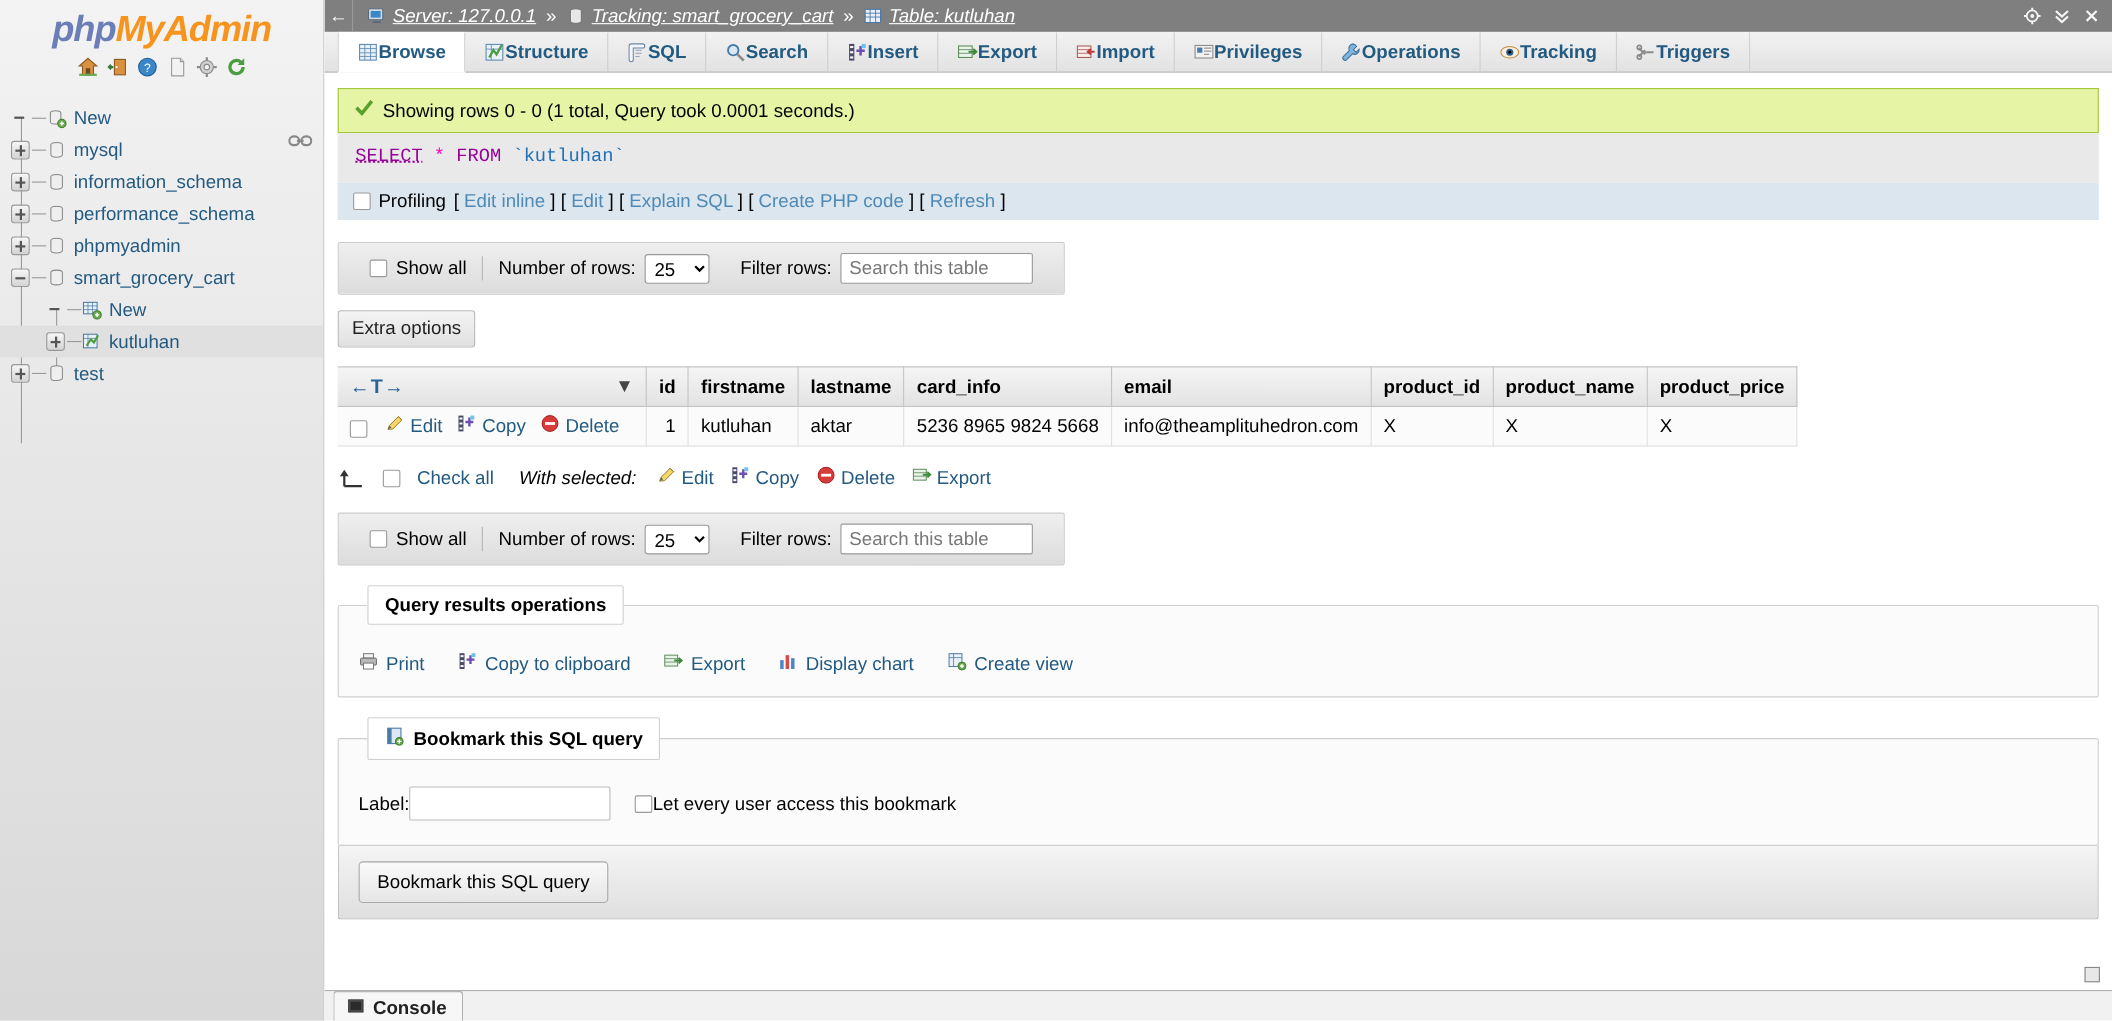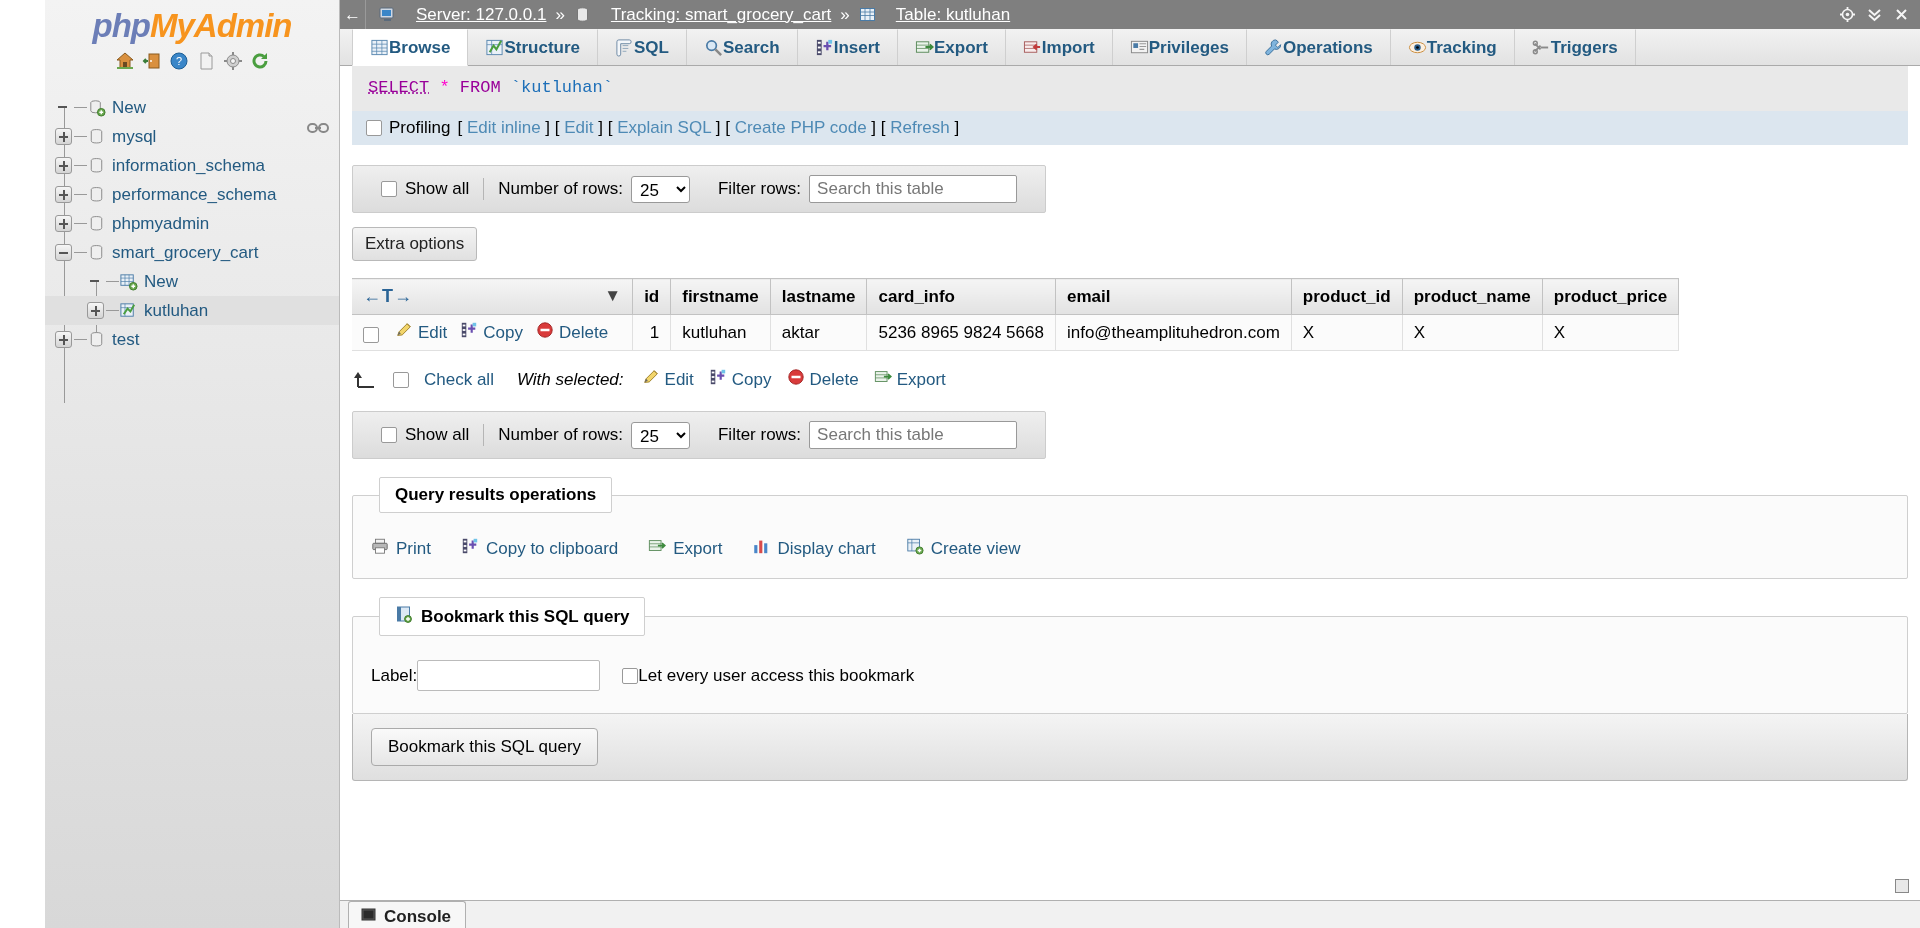--- a/index.html
+++ b/index.html
@@ -7,21 +7,21 @@
     margin: 0; padding: 0;
     width: 1920px; height: 928px;
     overflow: hidden;
     font-family: "Liberation Sans", sans-serif;
     font-size: 17px;
     background: #fff;
   }
   a { text-decoration: none; color: #235a81; }
 
   
-  #page { display: flex; width: 1920px; height: 928px; padding-left: 45px; }
+  #page { display: flex; width: 1920px; height: 928px; }
 
   
   #sidebar {
     width: 295px; min-width: 295px; height: 928px;
     background: linear-gradient(to bottom, #f3f3f3 0%, #e4e4e4 55%, #d8d8d8 100%);
     border-right: 1px solid #bbb;
     position: relative;
     overflow: hidden;
   }
   #logo-area { text-align: center; padding-top: 7px; }
@@ -62,21 +62,21 @@
 
   
   #crumbbar {
     height: 29px; background: #7f7f7f; color: #fff;
     display: flex; align-items: center; font-size: 17px; padding-left: 0;
   }
   #crumb-back {
     width: 26px; height: 29px; display: flex; align-items: center; justify-content: center;
     border-right: 1px solid #9a9a9a; color: #fff; font-size: 17px;
   }
-  .crumb { display: flex; align-items: center; gap: 20px; margin-left: 13px; white-space: nowrap; }
+  .crumb { display: flex; align-items: center; gap: 6px; margin-left: 13px; white-space: nowrap; font-style: italic; }
   .crumb .ci { width: 17px; height: 17px; }
   .crumb a { color: #fff; text-decoration: underline; }
   .sep { margin: 0 9px; color: #fff; }
   #crumb-right { margin-left: auto; display: flex; gap: 10px; padding-right: 10px; align-items: center; }
   #crumb-right .ic { width: 17px; height: 17px; opacity: .92; }
 
   
   #tabnav {
     height: 37px; background: linear-gradient(#f2f2f2,#e2e2e2);
     border-bottom: 1px solid #aaa; display: flex; align-items: stretch;
@@ -119,21 +119,21 @@
     padding: 9px 14px; gap: 0; font-size: 17px; border-radius: 2px;
   }
   .rowctl .grp { display: flex; align-items: center; gap: 8px; padding: 0 14px; }
   .rowctl .divider { width: 1px; height: 22px; background: #b5b5b5; }
   .rowctl select {
     font-size: 17px; padding: 3px 4px; border: 1px solid #999; border-radius: 3px;
     background: #fff; height: 27px;
   }
   .rowctl input[type=text] {
     font-size: 17px; padding: 4px 7px; border: 1px solid #999; border-radius: 2px;
-    width: 208px; height: 28px; background: #fff;
+    width: 175px; height: 28px; background: #fff;
   }
   .rowctl input::placeholder { color: #777; }
 
   .extraopt {
     margin: 14px 12px 0 12px; background: linear-gradient(#f4f4f4,#e0e0e0);
     border: 1px solid #b9b9b9; border-radius: 3px; padding: 6px 12px;
     display: inline-block; font-size: 17px; color: #222; cursor: pointer;
   }
 
   
@@ -508,20 +508,28 @@
               <circle cx="3.5" cy="14.5" r="2" fill="none" stroke="#8a8a8a" stroke-width="1.6"></circle>
               <circle cx="3.5" cy="5.5" r="2" fill="none" stroke="#8a8a8a" stroke-width="1.6"></circle>
               <path d="M9 10 h8" stroke="#8a8a8a" stroke-width="2"></path>
             </svg></span>
           <span>Triggers</span>
         </div>
       </div>
 
     <div id="content">
 
+      <div class="okmsg">
+        <span>
+          <svg viewBox="0 0 18 18" width="18" height="18">
+              <path d="M2 9 L7 14 L16 3" fill="none" stroke="#5aa02c" stroke-width="3.2"></path>
+            </svg>
+        </span>
+        <span>Showing rows 0 - 0 (1 total, Query took 0.0001 seconds.)</span>
+      </div>
 
       <div class="sqlbox">
         <span class="kw u">SELECT</span>
         <span class="star">*</span>
         <span class="kw">FROM</span>
         <span class="ident">`kutluhan`</span>
       </div>
 
       <div class="profbar">
         <input type="checkbox" style="">

